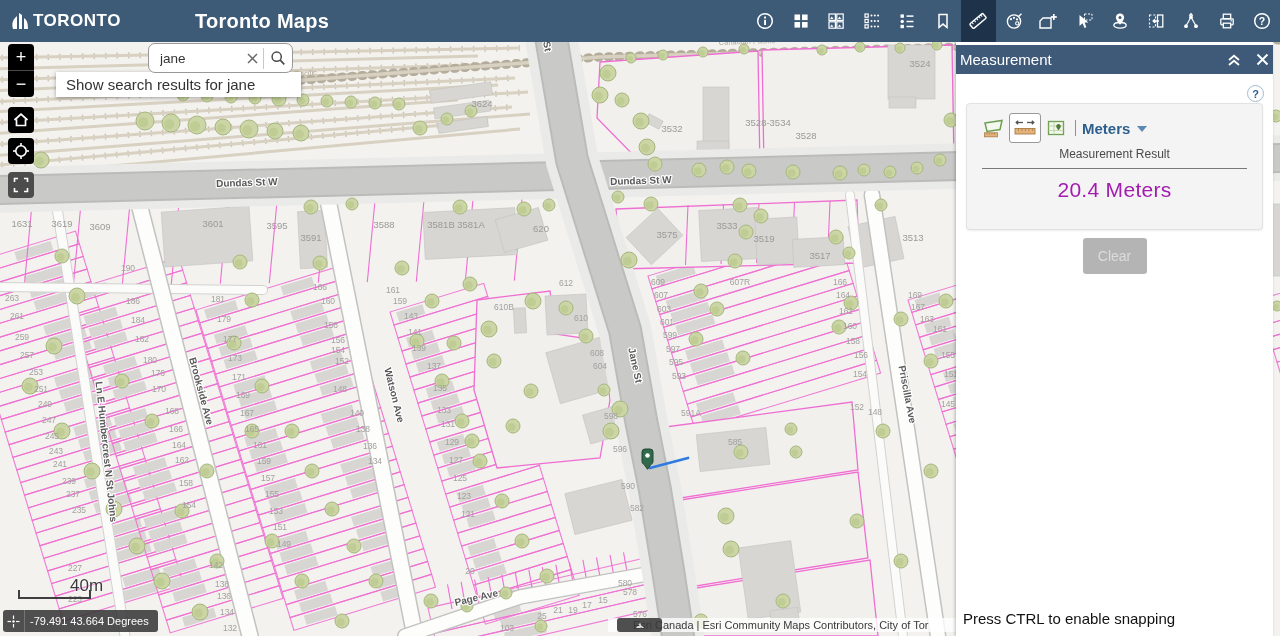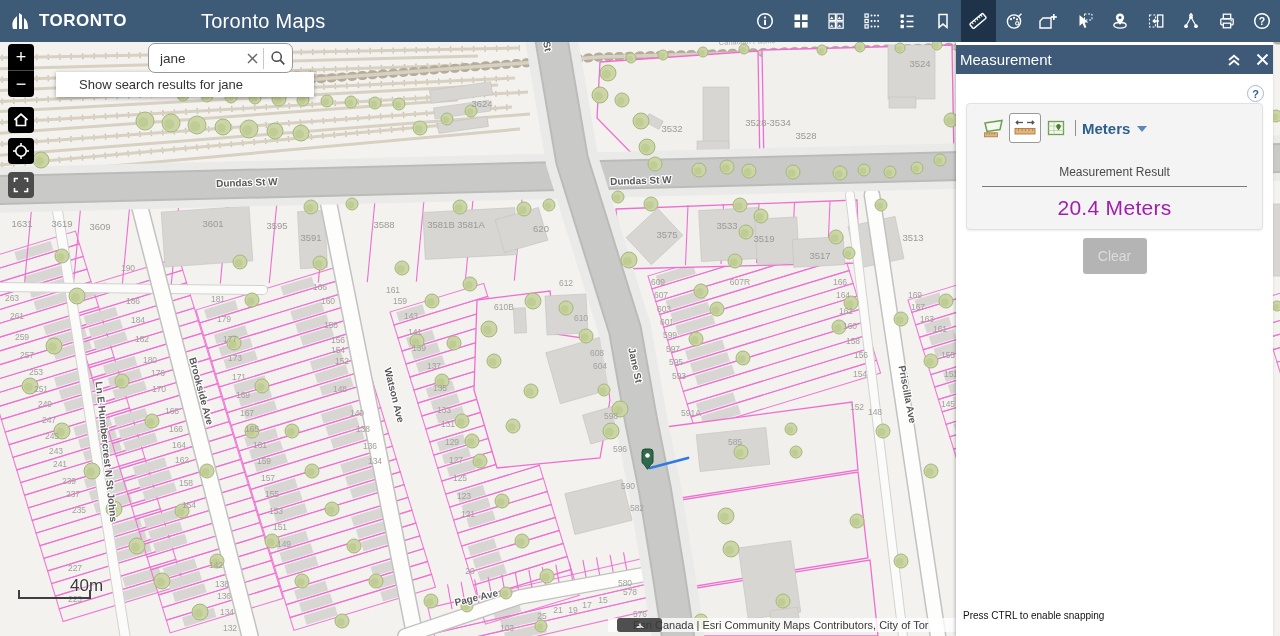--- a/index.html
+++ b/index.html
@@ -1,63 +1,63 @@
 <!DOCTYPE html>
 <html><head>
 <meta charset="utf-8">
 <style>
   html,body{margin:0;padding:0;background:#888;}
   #app{position:relative;width:1280px;height:636px;overflow:hidden;background:#f3f2ef;
        font-family:"Liberation Sans",sans-serif;-webkit-font-smoothing:antialiased;}
   
   header{position:absolute;top:0;left:0;right:0;height:42px;background:#3d5a77;display:flex;align-items:center;z-index:40;}
-  .logo{display:flex;align-items:center;gap:6px;padding:0 10px 0 9px;}
+  .logo{display:flex;align-items:center;padding:0 10px 0 9px;}
   .logo-glyph svg{display:block;}
   .logo-text{color:#fff;font-size:17px;font-weight:800;letter-spacing:.5px;}
-  .app-title{color:#fff;font-size:20px;font-weight:400;letter-spacing:.3px;margin-left:64px;white-space:nowrap;}
+  .app-title{color:#fff;font-size:20px;font-weight:700;letter-spacing:.3px;margin-left:64px;white-space:nowrap;}
   .toolbar{margin-left:auto;display:flex;height:42px;}
   .tool{width:35.5px;height:42px;display:flex;align-items:center;justify-content:center;background:transparent;border:none;cursor:pointer;padding:0;}
   .tool svg{display:block;}
   .tool.active{background:#1e3349;}
   
   #map{position:absolute;top:0;left:0;z-index:1;}
   
   .zoomctl{position:absolute;left:8px;top:44px;width:26px;background:#000;border-radius:4px;z-index:20;overflow:hidden;}
   .zoomctl button{display:block;width:26px;height:26px;background:transparent;border:none;color:#fff;font-size:18px;line-height:26px;padding:0;cursor:pointer;}
   .zdiv{height:1px;background:#4a4a4a;}
   .mapbtn{position:absolute;left:8px;width:26px;height:26px;border-radius:4px;background:#000;border:none;display:flex;align-items:center;justify-content:center;z-index:20;cursor:pointer;padding:0;}
   .mapbtn.fullscreen{background:#4c4c4c;}
   
   .searchbox{position:absolute;left:148px;top:43px;width:143px;height:28px;background:#fff;border:1px solid #989898;border-radius:7px;display:flex;align-items:center;z-index:25;}
   .searchbox input{flex:1;min-width:0;border:none;outline:none;font-size:13.5px;color:#333;padding:0 0 0 11px;background:transparent;font-family:inherit;}
   .sclear{width:22px;height:26px;background:none;border:none;display:flex;align-items:center;justify-content:center;cursor:pointer;padding:0;}
   .ssep{width:1px;height:21px;background:#c8c8c8;}
   .smag{width:28px;height:26px;background:none;border:none;display:flex;align-items:center;justify-content:center;cursor:pointer;padding:0;}
   .suggestion{position:absolute;left:56px;top:72px;width:235px;height:25px;background:#fff;box-shadow:0 1px 4px rgba(0,0,0,.35);
-      font-size:13px;color:#333;display:flex;align-items:center;padding-left:23px;z-index:24;cursor:pointer;}
+      font-size:15px;color:#333;display:flex;align-items:center;padding-left:10px;z-index:24;cursor:pointer;}
   
   .panel{position:absolute;left:956px;top:42px;width:317px;height:594px;background:#fff;z-index:30;box-shadow:-1px 0 3px rgba(0,0,0,.25);}
   .p-head{margin-top:3px;height:29px;background:#3e5a78;display:flex;align-items:center;padding:0 4px;}
   .p-title{color:#fff;font-size:15px;flex:1;}
   .p-head button{background:none;border:none;padding:0;margin-left:14px;cursor:pointer;display:flex;}
   .help{position:absolute;top:43px;right:9px;width:17px;height:17px;border-radius:50%;border:1px solid #a4b9cf;color:#2d5f8e;
       font-size:11px;font-weight:700;display:flex;align-items:center;justify-content:center;background:#fff;cursor:pointer;}
   .m-card{position:absolute;left:10px;top:61px;width:295px;height:125px;background:#f4f4f4;border:1px solid #e2e2e2;border-radius:4px;box-shadow:0 1px 2px rgba(0,0,0,.08);}
   .m-tools{display:flex;align-items:center;padding:9px 0 0 13px;gap:1px;}
   .mt{width:28px;height:26px;display:flex;align-items:center;justify-content:center;background:transparent;border:none;cursor:pointer;padding:0;}
   .mt.sel{background:#fff;border:1px solid #999;border-radius:3px;width:32px;height:30px;}
   .vbar{width:1px;height:16px;background:#8f8f8f;margin:0 5px 0 4px;}
   .units{display:flex;align-items:center;gap:7px;color:#2d5f8e;font-size:15px;font-weight:600;background:none;border:none;cursor:pointer;padding:0;font-family:inherit;}
   .caret{width:0;height:0;border:5px solid transparent;border-top:6px solid #5d88b4;margin-top:6px;}
-  .m-res-label{text-align:center;font-size:12px;color:#4a4a4a;margin-top:22px;}
+  .m-res-label{text-align:center;font-size:12px;color:#4a4a4a;margin-top:4px;}
   .m-card hr{border:none;border-top:1px solid #787878;margin:7px 15px 0;}
   .m-res{text-align:center;font-size:21px;color:#a21caf;margin-top:9px;letter-spacing:.3px;}
   .clearbtn{position:absolute;left:50%;transform:translateX(-50%);top:196px;width:64px;height:36px;background:#b4b4b4;color:#dcdcdc;
       border:none;border-radius:3px;font-size:14px;font-family:inherit;}
-  .snap{position:absolute;left:7px;top:568px;font-size:10px;color:#111;}
+  .snap{position:absolute;left:7px;top:568px;font-size:15px;color:#111;}
   
   .scalewrap{position:absolute;left:18px;top:576px;width:75px;height:24px;z-index:15;}
   .s-label{position:absolute;left:52px;top:0;font-size:17px;color:#3a3a3a;text-shadow:0 0 2px #fff,0 0 2px #fff;}
   .s-bar{position:absolute;left:0;top:14px;width:69px;height:7px;border-left:2px solid #3f3f3f;border-right:2px solid #3f3f3f;border-bottom:2px solid #3f3f3f;}
   .coords{position:absolute;left:3px;top:610px;display:flex;align-items:center;background:rgba(50,50,50,.85);border-radius:3px;
       color:#fff;font-size:11px;height:22px;padding-right:9px;z-index:15;}
   .c-icon{width:21px;height:22px;display:flex;align-items:center;justify-content:center;border-right:1px solid rgba(255,255,255,.22);margin-right:5px;}
   .attrib{position:absolute;left:608px;top:618px;width:348px;height:14px;background:rgba(255,255,255,.78);font-size:11px;color:#3a3a3a;z-index:14;overflow:hidden;}
   .attr-text{position:absolute;left:25px;top:1px;white-space:nowrap;z-index:2;}
   .attr-tab{position:absolute;left:9px;top:0;width:45px;height:14px;background:#4f4f4f;border-radius:3px;z-index:1;display:flex;align-items:center;justify-content:center;cursor:pointer;}
@@ -1225,20 +1225,34 @@
     </div>
     <button class="clearbtn" disabled="">Clear</button>
     <div class="snap">Press CTRL to enable snapping</div>
   </aside>
 
   <div class="scalewrap">
     <span class="s-label">40m</span>
     <div class="s-bar"></div>
   </div>
 
+  <div class="coords">
+    <span class="c-icon">
+        <svg width="13" height="13" viewBox="0 0 13 13">
+          <g stroke="#fff" stroke-width="1.2">
+            <line x1="6.5" y1="0.5" x2="6.5" y2="4"></line>
+            <line x1="6.5" y1="9" x2="6.5" y2="12.5"></line>
+            <line x1="0.5" y1="6.5" x2="4" y2="6.5"></line>
+            <line x1="9" y1="6.5" x2="12.5" y2="6.5"></line>
+          </g>
+          <circle cx="6.5" cy="6.5" r="1.2" fill="#fff"></circle>
+        </svg>
+      </span>
+    <span>-79.491 43.664 Degrees</span>
+  </div>
 
   <div class="attrib">
     <div class="attr-tab">
         <i class="tri"></i>
       </div>
     <span class="attr-text">Esri Canada | Esri Community Maps Contributors, City of Tor</span>
   </div>
 
 </div>
 

